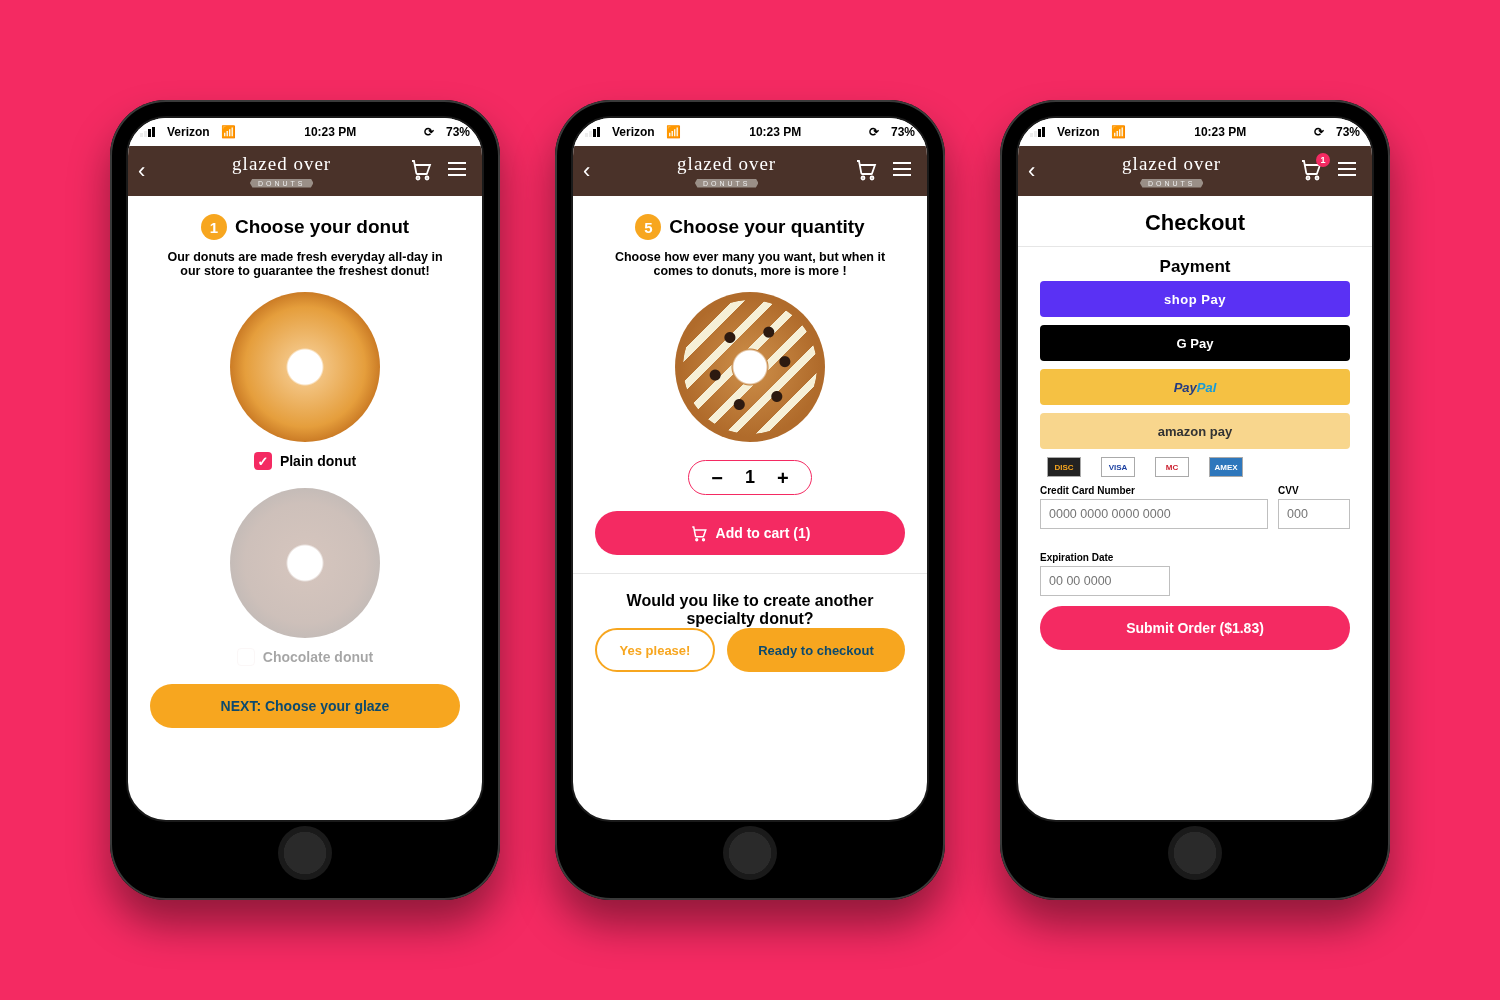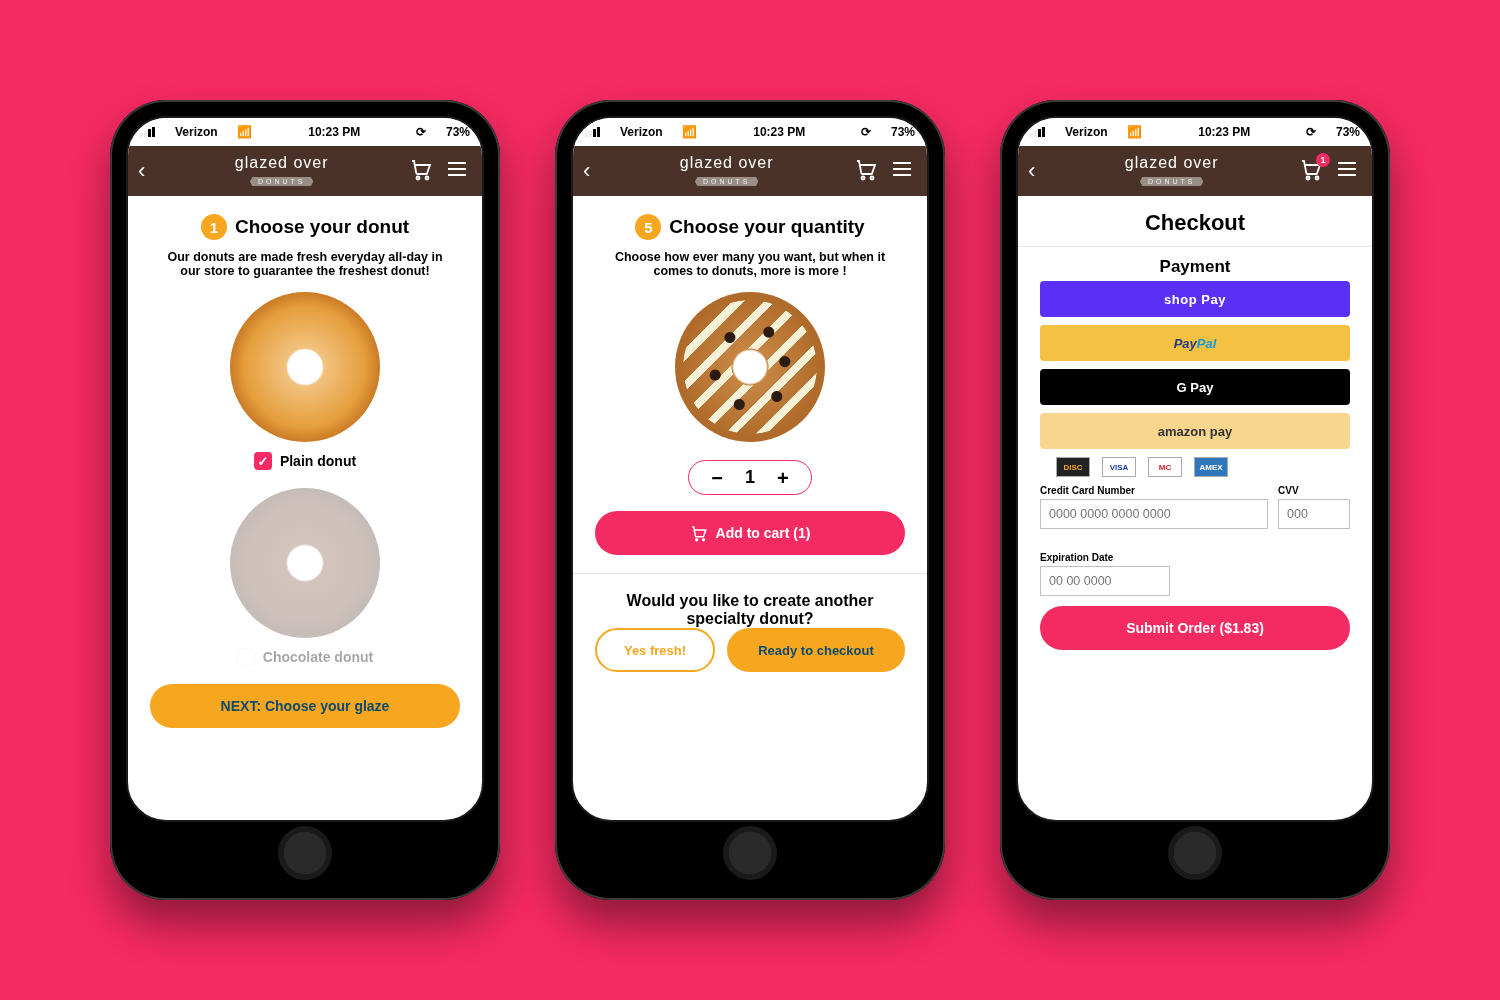--- a/index.html
+++ b/index.html
@@ -48,35 +48,35 @@
     height: 28px;
     display: flex;
     align-items: center;
     justify-content: space-between;
     padding: 0 12px;
     font-size: 12px;
     font-weight: 600;
     background: #fff;
     color: #000;
   }
-  .status-bar .left, .status-bar .right { display:flex; align-items:center; gap:20px }
+  .status-bar .left, .status-bar .right { display:flex; align-items:center; gap:12px }
   .signal-bars { display:inline-flex; align-items:flex-end; gap:1px }
   .signal-bars span { width:3px; background:#000; display:inline-block }
   .signal-bars span.dim { background:#c9c9c9 }
   .app-bar {
     height: 50px;
     background: #4a3229;
     display: flex;
     align-items: center;
     padding: 0 10px;
     gap: 8px;
     color: #fff;
   }
   .brand { flex: 1; text-align:center; padding-left:10px; line-height:1 }
-  .brand .top { font-family: Liberation Sans, sans-serif; letter-spacing:1px; font-size:16px }
+  .brand .top { font-family: Liberation Serif, serif; letter-spacing:1px; font-size:19px }
   .brand .sub { font-size:7px; letter-spacing:3px; background:#9a8f87; color:#eee; display:inline-block; padding:1px 8px; margin-top:1px; clip-path: polygon(4% 0,96% 0,100% 50%,96% 100%,4% 100%,0 50%) }
   .cart-wrap { position:relative }
   .badge { position:absolute; top:-4px; right:-6px; background:#f42a62; color:#fff; font-size:9px; width:14px; height:14px; border-radius:50%; display:flex; align-items:center; justify-content:center; font-weight:700 }
   .content { flex:1; overflow:hidden; padding: 18px 22px; text-align:center }
   .step-head { display:flex; align-items:center; justify-content:center; gap:8px; margin-bottom:10px }
   .step-num { width:26px; height:26px; background:#f7a61f; color:#fff; font-weight:700; border-radius:50%; display:flex; align-items:center; justify-content:center; font-size:15px }
   .step-title { font-weight:800; font-size:19px }
   .subtext { font-size:12.5px; font-weight:600; margin: 0 6px 14px }
   .donut { width:150px; height:150px; border-radius:50%; margin:4px auto 10px; position:relative; }
   .donut-plain { background: radial-gradient(circle at 50% 50%, #fff 0 17px, #f2c27f 19px, #e59e3c 60px, #c97924 76px) }
@@ -110,21 +110,21 @@
   .row2 { display:flex; gap:12px }
   .row2 .btn { font-size:13px }
   
   .checkout-title { font-weight:900; font-size:22px; margin-bottom:10px }
   .pay-title { font-weight:800; font-size:17px; margin:6px 0 4px }
   .paybtn { height:36px; border-radius:4px; color:#fff; display:flex; align-items:center; justify-content:center; font-size:13px; font-weight:700; margin-bottom:8px }
   .shoppay { background:#5a31f4 }
   .gpay { background:#000 }
   .paypal { background:#f5c143; color:#253b80 }
   .amazon { background:#f8d68d; color:#333; font-weight:600 }
-  .cards { display:flex; gap:12px; margin:6px 16px 8px }
+  .cards { display:flex; gap:20px; margin:6px 7px 8px }
   .card-chip { width:34px; height:20px; border:1px solid #aaa; font-size:8px; display:flex; align-items:center; justify-content:center; font-weight:800 }
   .ccrow { display:flex; gap:10px; text-align:left; margin-bottom:23px }
   .ccrow .col { flex:1 }
   .ccrow .col.sm { flex:0 0 72px }
   label.fl { font-size:10px; font-weight:600; display:block; margin-bottom:3px }
   .inp { border:1px solid #bfbfbf; height:30px; padding:0 8px; font-size:12.5px; width:100%; background:#fff }
   .inp.sm { width:100px }
   .col-sm { text-align:left; margin-bottom:8px }
   .shoppay span { font-weight:900; letter-spacing:.5px }
   .pp-b { color:#253b80; font-weight:900; font-style:italic }
@@ -253,21 +253,21 @@
             <circle cx="9" cy="21" r="1.2"></circle>
             <circle cx="18" cy="21" r="1.2"></circle>
             <path d="M3 4h2l2.3 12.2a1 1 0 001 .8h8.8a1 1 0 001-.8L21 8H6"></path>
           </svg>
         <span>Add to cart (1)</span>
       </div>
       <hr class="sep">
       <div class="q2">Would you like to create another specialty donut?</div>
       <div class="row2">
         <div class="btn btn-outline-orange" style="flex:0 0 120px">
-            <span>Yes fresh!</span>
+            <span>Yes please!</span>
           </div>
         <div class="btn btn-orange" style="flex:1">
             <span>Ready to checkout</span>
           </div>
       </div>
     </div>
   </div>
 </div>
 
 <div class="phone">
@@ -311,25 +311,25 @@
           </svg>
       </span>
     </div>
     <div class="content" style="padding:14px 22px">
       <div class="checkout-title">Checkout</div>
       <hr class="sep" style="margin:8px -22px 10px">
       <div class="pay-title">Payment</div>
       <div class="paybtn shoppay">
           <span>shop Pay</span>
         </div>
+      <div class="paybtn gpay">
+          <span>G Pay</span>
+        </div>
       <div class="paybtn paypal">
           <span><span class="pp-b">Pay</span><span class="pp-l">Pal</span></span>
-        </div>
-      <div class="paybtn gpay">
-          <span>G Pay</span>
         </div>
       <div class="paybtn amazon">
           <span>amazon pay</span>
         </div>
       <div class="cards">
         <div class="card-chip" style="background:#222;color:#f7a61f">DISC</div>
         <div class="card-chip" style="background:#fff;color:#1a3fa0">VISA</div>
         <div class="card-chip" style="background:#fff;color:#cc2131">MC</div>
         <div class="card-chip" style="background:#2e77bc;color:#fff">AMEX</div>
       </div>

